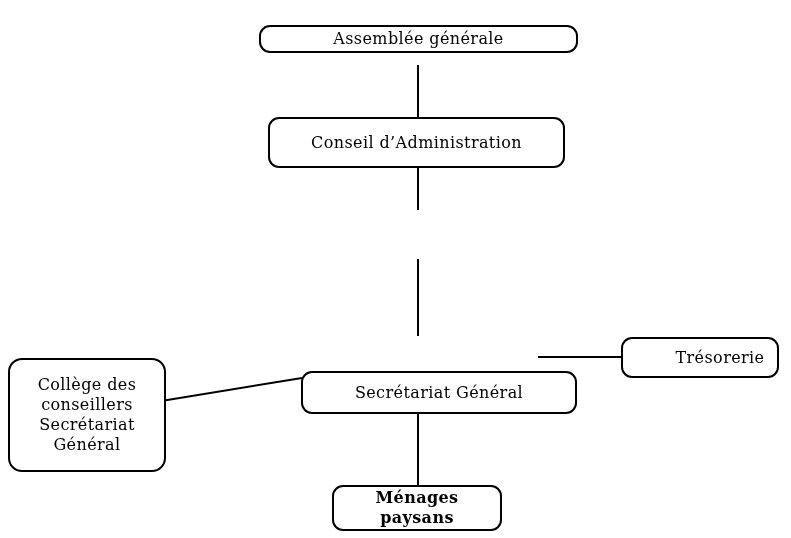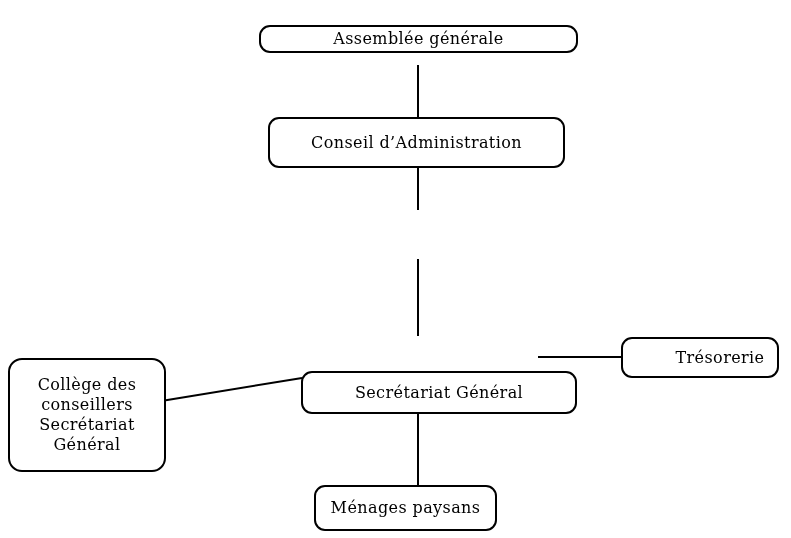--- a/index.html
+++ b/index.html
@@ -42,21 +42,21 @@
     letter-spacing: 0.4px;
     line-height: 1.25;
     padding: 2px 8px;
   }
   .node-assemblee   { left: 259px; top: 25px;  width: 319px; height: 28px; }
   .node-conseil     { left: 268px; top: 117px; width: 297px; height: 51px; }
   .node-directoire  { left: 350px; top: 209px; width: 136px; height: 51px; }
   .node-secretariat { left: 301px; top: 335px; width: 276px; height: 43px; margin-top: 36px; }
   .node-tresorerie  { left: 621px; top: 337px; width: 158px; height: 41px; padding-left: 48px; }
   .node-college     { left: 8px;   top: 358px; width: 158px; height: 114px; border-radius: 14px; }
-  .node-menages     { left: 314px; top: 485px; width: 183px; height: 46px; }
+  .node-menages     { left: 332px; top: 485px; width: 170px; height: 46px; font-weight: bold; }
 </style>
 </head>
 <body>
 
 <div class="canvas">
 
   <svg class="edges" viewBox="0 0 791 538" xmlns="http://www.w3.org/2000/svg">
     <line x1="418" y1="65" x2="418" y2="118"></line>
     <line x1="418" y1="167" x2="418" y2="210"></line>
     <line x1="418" y1="259" x2="418" y2="336"></line>

